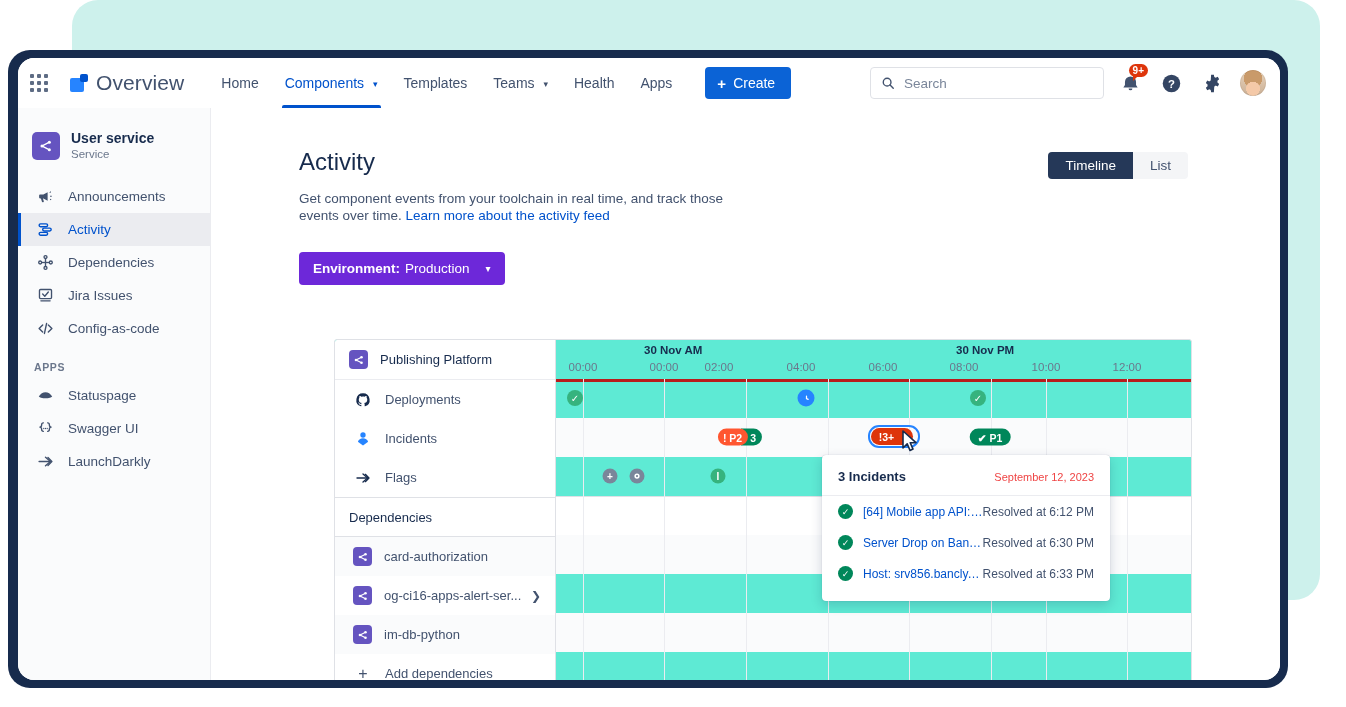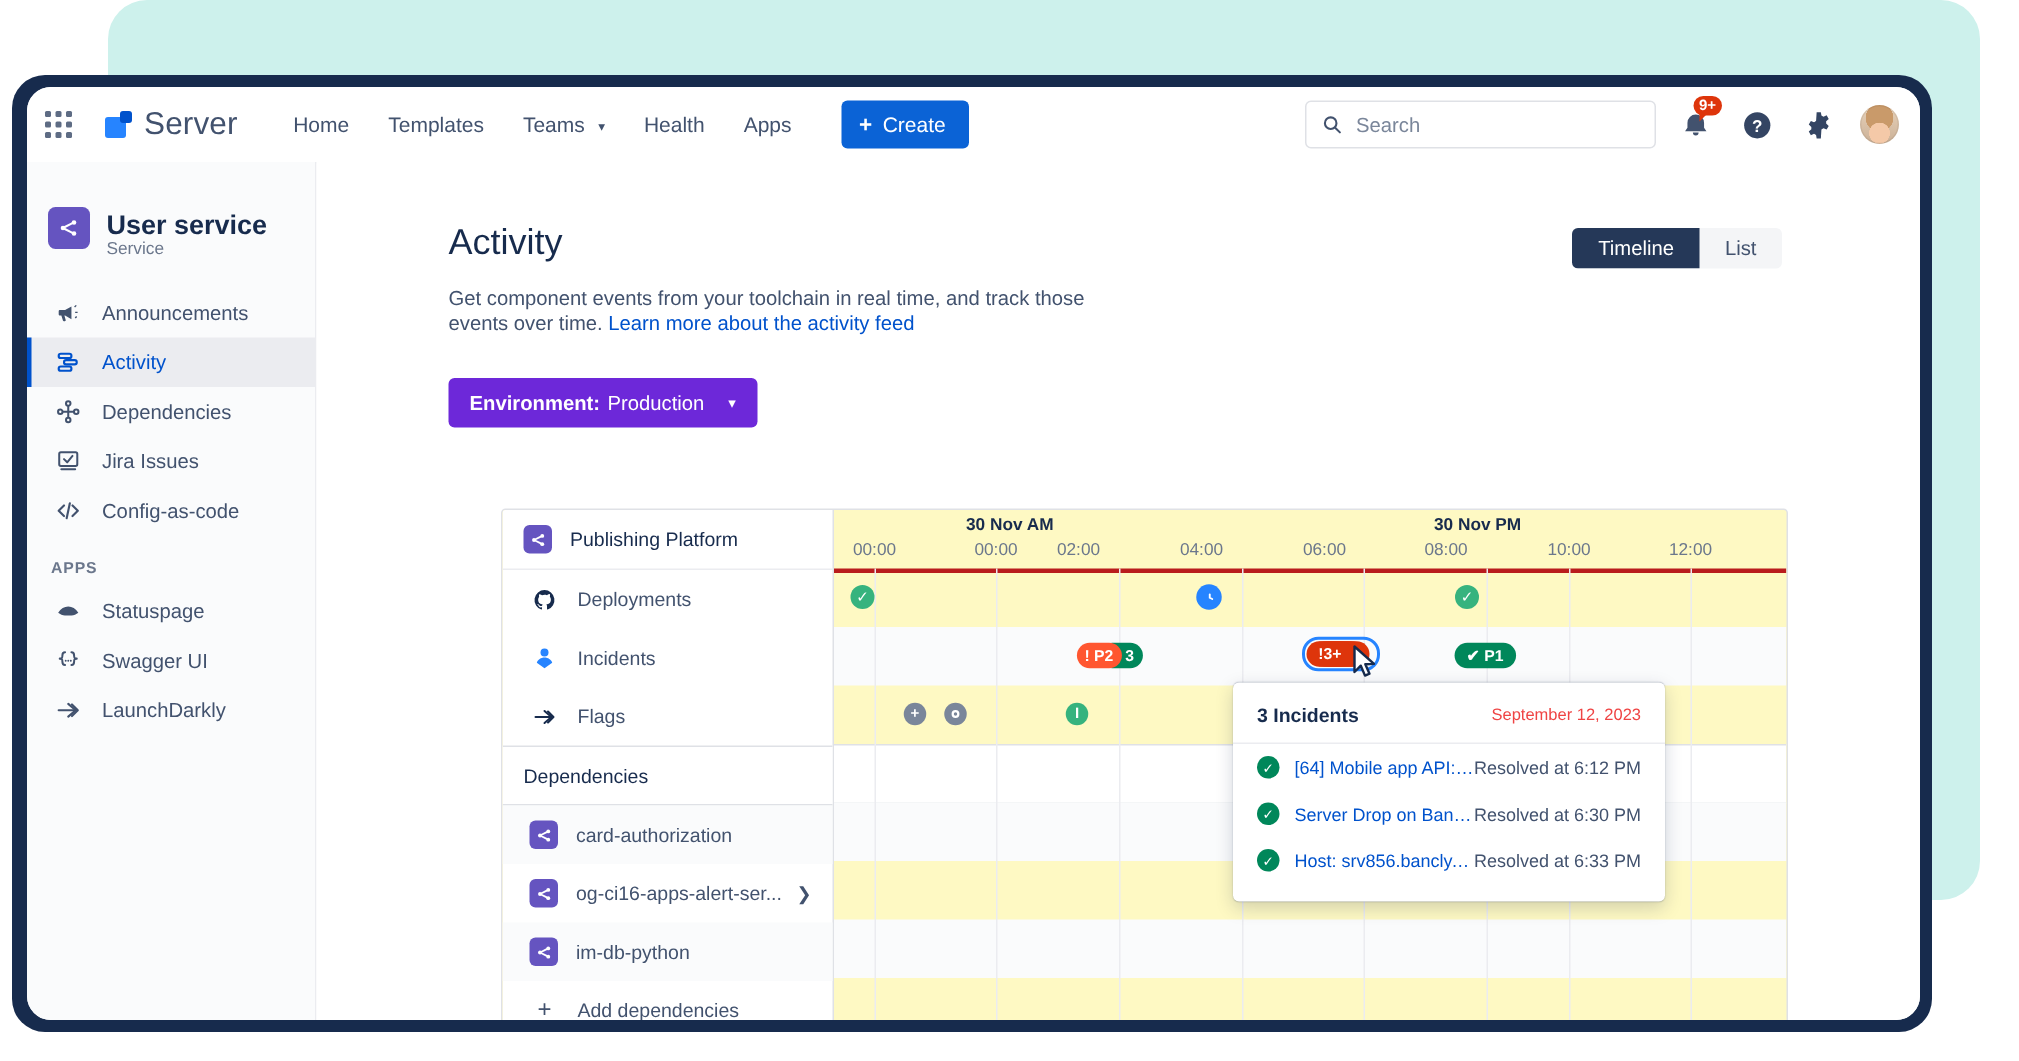--- a/index.html
+++ b/index.html
@@ -75,21 +75,21 @@
     box-shadow:inset 0 0 0 1px rgba(0,0,0,.06);overflow:hidden;}
 
   
   .content{position:absolute;left:0;top:50px;width:1262px;height:572px;display:flex;}
   .sidebar{width:192px;background:#fafbfc;border-right:1px solid #ebecf0;
     flex:0 0 192px;padding-top:16px;}
   .projhead{display:flex;align-items:center;padding:6px 14px 14px 14px;}
   .projicon{width:28px;height:28px;border-radius:5px;background:#6554c0;
     display:flex;align-items:center;justify-content:center;flex:0 0 28px;}
   .projmeta{margin-left:11px;}
-  .projname{font-size:18px;font-weight:700;color:#172b4d;line-height:16px;margin-top:12px;}
+  .projname{font-size:14px;font-weight:700;color:#172b4d;line-height:16px;}
   .projtype{font-size:11.5px;color:#6b778c;line-height:15px;margin-top:1px;}
   .navlist{margin-top:4px;}
   .snav{display:flex;align-items:center;height:33px;padding-left:16px;cursor:pointer;
     position:relative;}
   .snav .sicon{width:22px;height:22px;display:flex;align-items:center;justify-content:center;
     flex:0 0 22px;color:#42526e;}
   .snav .slabel{font-size:13.5px;color:#42526e;margin-left:12px;white-space:nowrap;}
   .snav.active{background:#ebecf0;}
   .snav.active:before{content:"";position:absolute;left:0;top:0;bottom:0;width:3px;
     background:#0052cc;}
@@ -112,21 +112,21 @@
     background:#6d28d9;border-radius:4px;color:#fff;font-size:13.5px;padding:0 14px;
     cursor:pointer;}
   .envbtn b{font-weight:700;margin-right:5px;}
   .envbtn .caret2{margin-left:16px;font-size:10px;}
   .nowbtn{position:absolute;right:92px;top:239px;height:28px;line-height:28px;
     padding:0 13px;background:#f4f5f7;border-radius:4px;font-size:13.5px;color:#42526e;
     cursor:pointer;}
 
   
   .tl{position:absolute;left:316px;top:281px;width:856px;height:353px;
-    border:1px solid #dfe1e6;border-radius:3px;background:#fef9c3;overflow:hidden;
+    border:1px solid #dfe1e6;border-radius:3px;background:#5eead4;overflow:hidden;
     display:flex;}
   .tlleft{width:220px;flex:0 0 220px;border-right:1px solid #dfe1e6;background:#fff;}
   .tlright{flex:1;position:relative;overflow:hidden;}
 
   .rowH{height:39px;display:flex;align-items:center;padding-left:14px;
     border-bottom:1px solid #ebecf0;}
   .row{height:39px;display:flex;align-items:center;padding-left:18px;}
   .rowico{width:20px;height:20px;flex:0 0 20px;display:flex;align-items:center;
     justify-content:center;}
   .rowtxt{font-size:13px;color:#42526e;margin-left:12px;white-space:nowrap;}
@@ -213,25 +213,29 @@
           <i></i>
           <i></i>
           <i></i>
           <i></i>
       </div>
       <div class="brand">
         <div class="brandmark">
           <div class="sq1"></div>
             <div class="sq2"></div>
         </div>
-        <div class="brandtext">Server</div>
+        <div class="brandtext">Overview</div>
       </div>
       <div class="navitems">
         <div class="navitem">
           <span>Home</span>
+        </div>
+        <div class="navitem active">
+          <span>Components</span>
+          <span class="caret">▾</span>
         </div>
         <div class="navitem">
           <span>Templates</span>
         </div>
         <div class="navitem">
           <span>Teams</span>
           <span class="caret">▾</span>
         </div>
         <div class="navitem">
           <span>Health</span>

